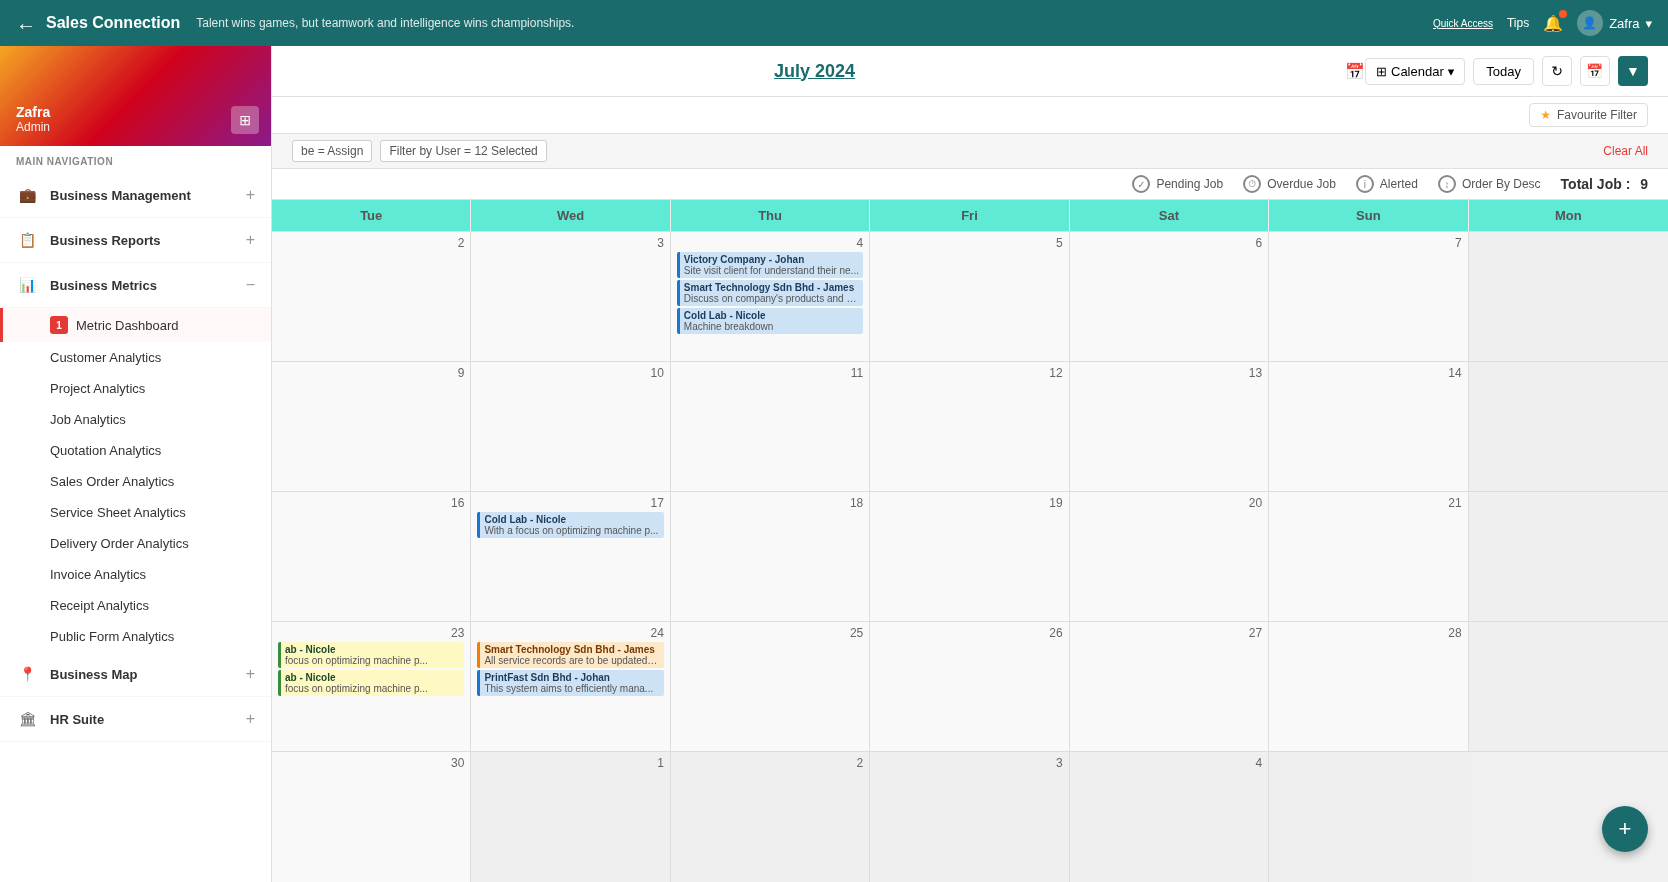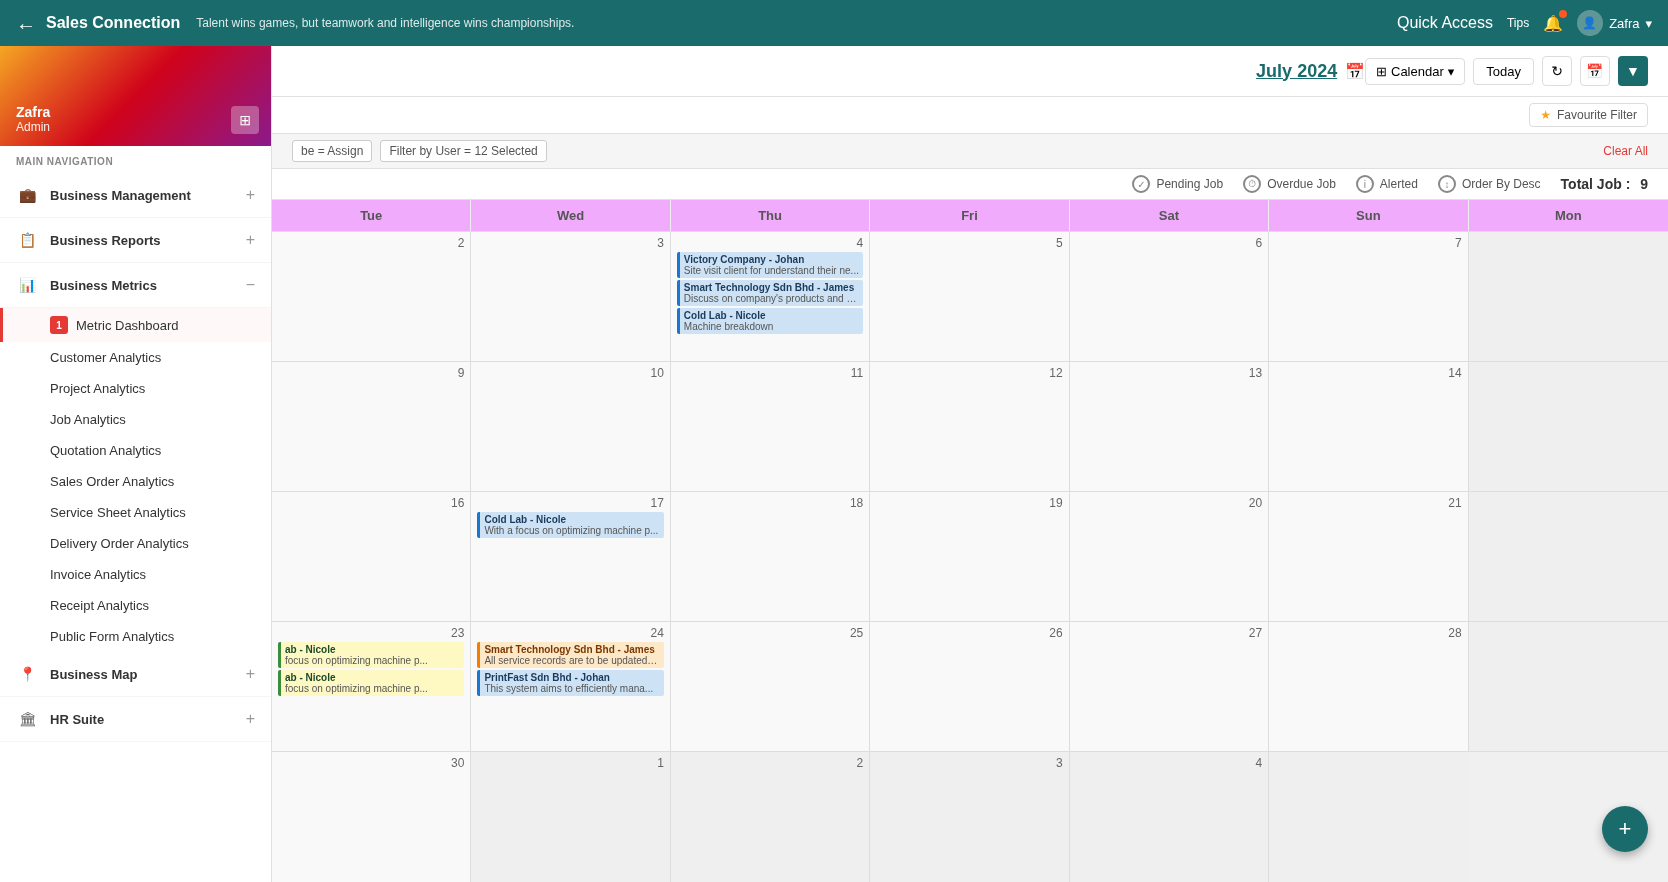--- a/index.html
+++ b/index.html
@@ -32,23 +32,24 @@
       font-size: 12px;
       color: rgba(255,255,255,0.85);
       flex: 1;
     }
     .top-nav .nav-right {
       display: flex;
       align-items: center;
       gap: 14px;
     }
     .top-nav .nav-right .quick-access {
-      font-size: 16px;
-      color: white;
-      cursor: pointer;
+      font-size: 10px;
+      color: white;
+      cursor: pointer;
+      text-decoration: underline;
     }
     .top-nav .nav-right .tips {
       font-size: 12px;
       color: white;
       cursor: pointer;
     }
     .top-nav .nav-right .bell-icon {
       font-size: 16px;
       cursor: pointer;
       color: white;
@@ -215,21 +216,21 @@
     
     .calendar-header {
       background: white;
       border-bottom: 1px solid #e0e0e0;
       padding: 10px 20px;
       display: flex;
       align-items: center;
     }
     .cal-title {
       flex: 1;
-      text-align: right;
+      text-align: center;
       font-size: 18px;
       font-weight: 700;
       color: #1a6b6b;
       text-decoration: underline;
       cursor: pointer;
     }
     .cal-icon {
       color: #1a6b6b;
       font-size: 16px;
       margin-left: 8px;
@@ -388,21 +389,21 @@
     
     .calendar-grid {
       flex: 1;
       overflow: hidden;
       display: flex;
       flex-direction: column;
     }
     .cal-days-header {
       display: grid;
       grid-template-columns: repeat(7, 1fr);
-      background: #f0abfc;
+      background: #5eead4;
       border-bottom: 1px solid #ddd;
     }
     .cal-day-header {
       text-align: center;
       padding: 8px;
       font-size: 13px;
       font-weight: 600;
       color: #555;
       border-right: 1px solid #eee;
     }

